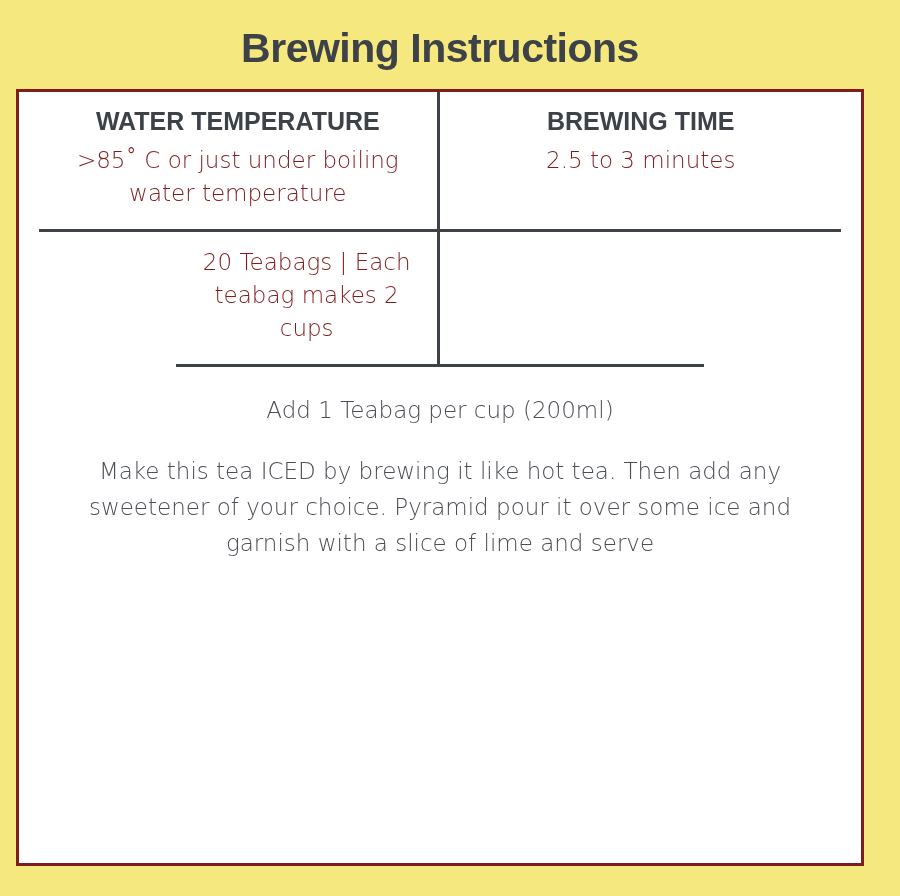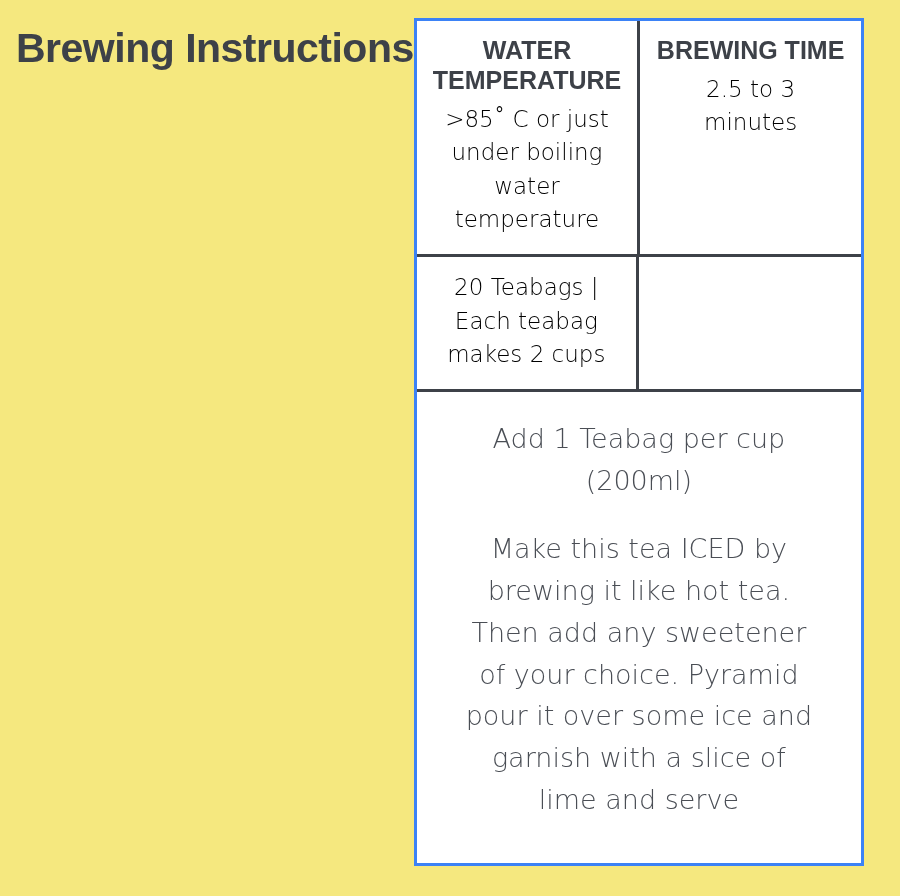--- a/index.html
+++ b/index.html
@@ -13,38 +13,39 @@
     font-family: "DejaVu Sans", sans-serif;
     color: #3d4148;
     overflow: hidden;
   }
   .page {
     width: 900px;
     height: 896px;
     box-sizing: border-box;
     padding: 18px 36px 30px 16px;
     display: flex;
-    flex-direction: row;
+    flex-direction: column;
   }
   .title {
     text-align: center;
     font-family: "Liberation Sans", sans-serif;
     font-weight: bold;
     font-size: 41px;
     letter-spacing: -0.5px;
     color: #3d4148;
     margin: 8px 0 18px 0;
     line-height: 1.1;
   }
   .table {
-    border: 3px solid #3b82f6;
+    border: 3px solid #7f1d1d;
     background: #ffffff;
     flex: 1;
     display: flex;
     flex-direction: column;
+    align-items: center;
   }
   .row {
     display: flex;
     flex-direction: row;
   }
   .row.divider-bottom {
     border-bottom: 3px solid #3d4148;
   }
   .cell {
     flex: 1 1 50%;
@@ -65,37 +66,37 @@
     font-size: 25px;
     letter-spacing: 0px;
     color: #3d4148;
     margin-bottom: 8px;
     line-height: 1.2;
   }
   .cell-text {
     font-family: "DejaVu Sans", sans-serif;
     font-size: 23px;
     font-weight: 300;
-    color: #000000;
+    color: #7f1d1d;
     line-height: 1.45;
     max-width: 92%;
   }
   .notes {
     flex: 1 1 auto;
     box-sizing: border-box;
     padding: 26px 40px 20px 40px;
     text-align: center;
     display: flex;
     flex-direction: column;
     align-items: center;
     justify-content: flex-start;
   }
   .note {
     font-family: "DejaVu Sans", sans-serif;
-    font-size: 27px;
+    font-size: 23px;
     font-weight: 300;
     color: #4a4e55;
     line-height: 1.55;
     margin-bottom: 26px;
     max-width: 96%;
   }
   .note:last-child {
     margin-bottom: 0;
   }
 </style>

